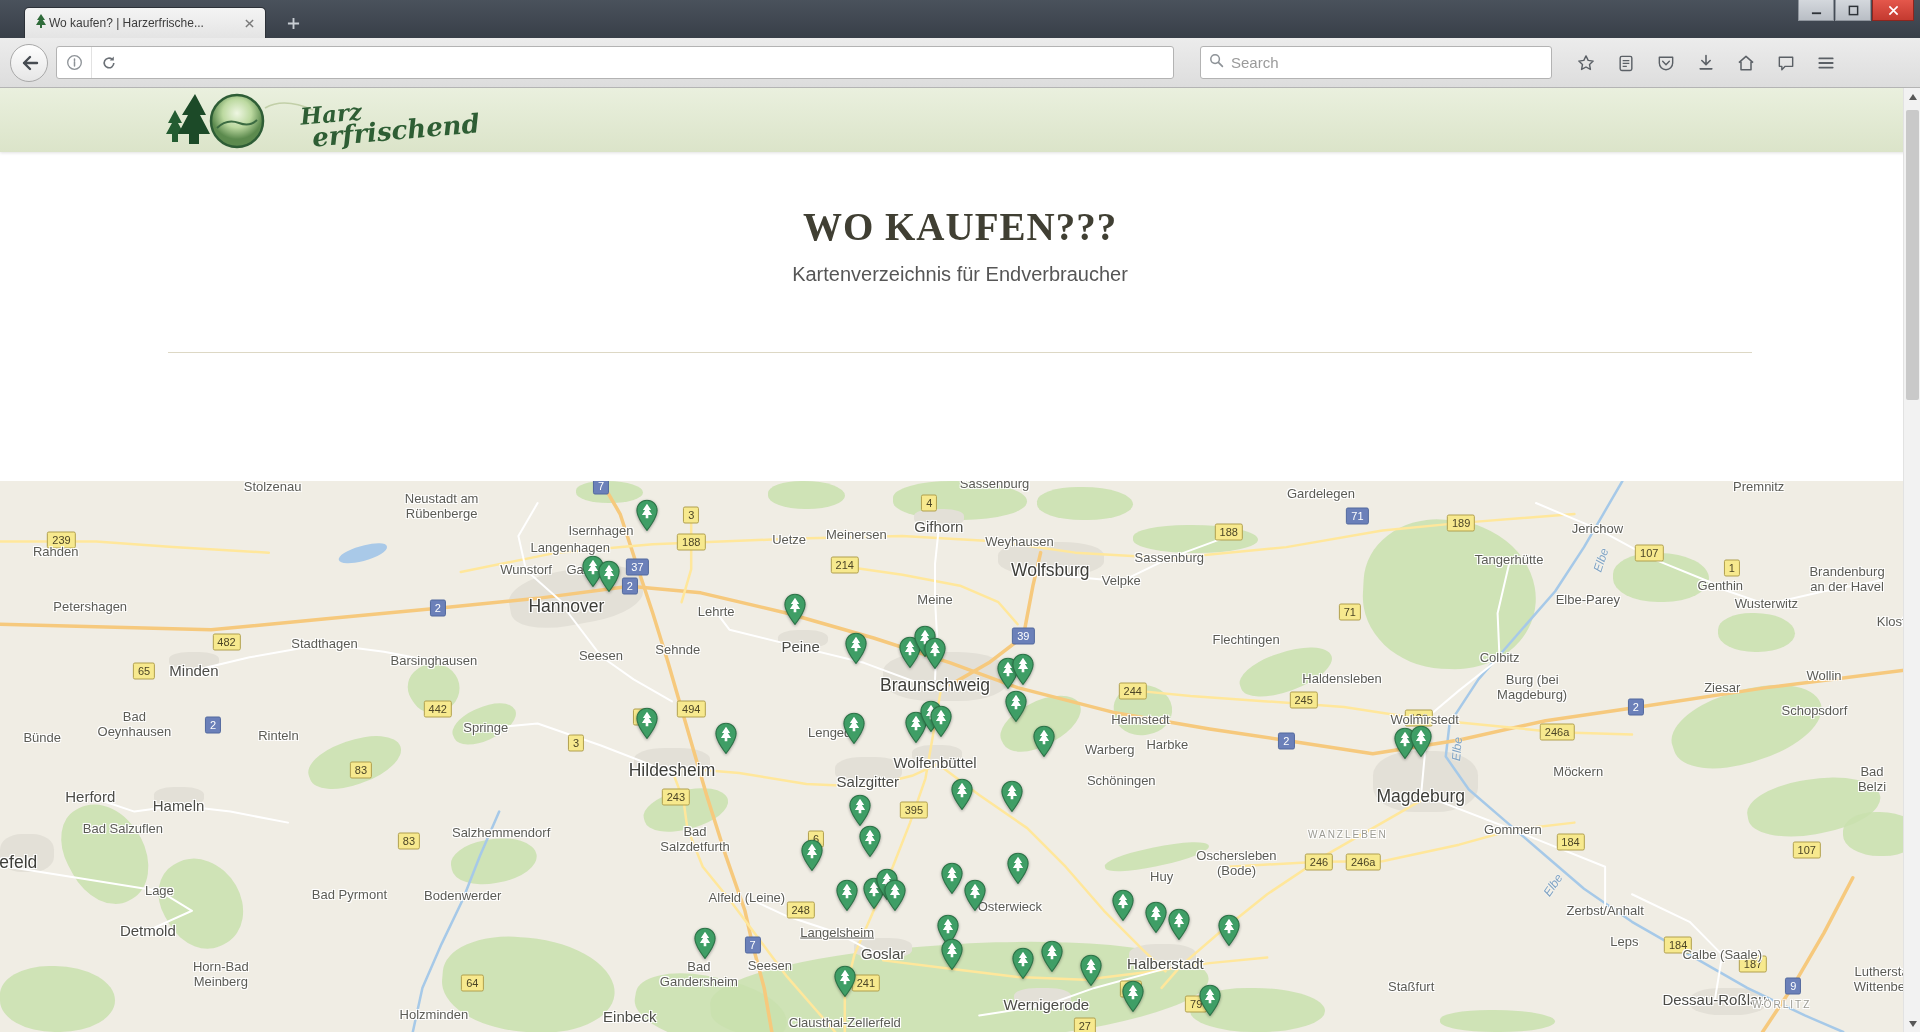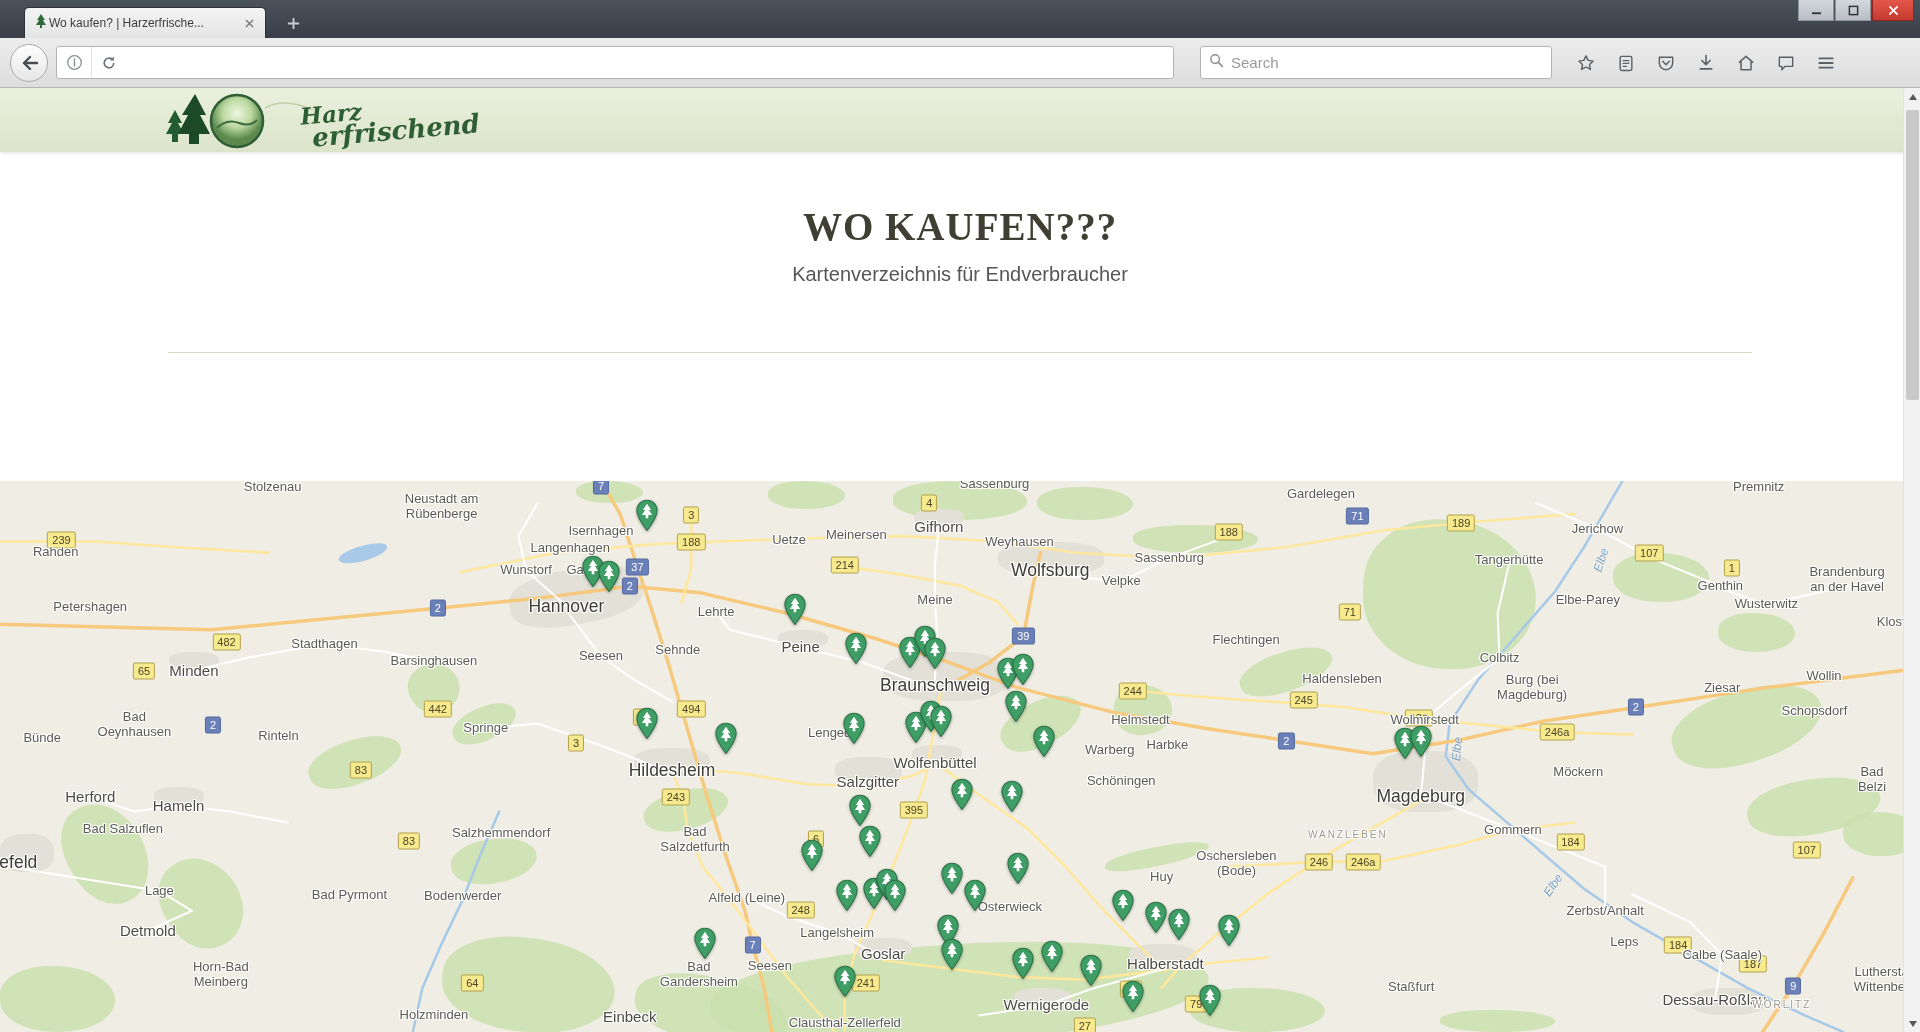--- a/index.html
+++ b/index.html
@@ -430,21 +430,21 @@
         <div class="city city-s" style="left: 60.8%; top: 48%;">Harbke</div>
         <div class="city city-s" style="left: 58.4%; top: 54.4%;">Schöningen</div>
         <div class="city city-l" style="left: 35%; top: 52.4%;">Hildesheim</div>
         <div class="city city-s" style="left: 36.2%; top: 65.2%;">Bad
 Salzdetfurth</div>
         <div class="city city-s" style="left: 38.9%; top: 75.6%;">Alfeld (Leine)</div>
         <div class="city city-s" style="left: 36.4%; top: 89.6%;">Bad
 Gandersheim</div>
         <div class="city city-s" style="left: 40.1%; top: 88%;">Seesen</div>
         <div class="city city-m" style="left: 32.8%; top: 97.3%;">Einbeck</div>
-        <div class="city city-s" style="left: 43.6%; top: 82%;">Langelsheim</div>
+        <div class="city city-s" style="left: 43.6%; top: 82%; text-decoration: underline;">Langelsheim</div>
         <div class="city city-m" style="left: 46%; top: 85.8%;">Goslar</div>
         <div class="city city-s" style="left: 44%; top: 98.4%;">Clausthal-Zellerfeld</div>
         <div class="city city-s" style="left: 52.6%; top: 77.3%;">Osterwieck</div>
         <div class="city city-s" style="left: 60.5%; top: 71.8%;">Huy</div>
         <div class="city city-s" style="left: 64.4%; top: 69.5%;">Oschersleben
 (Bode)</div>
         <div class="city city-m" style="left: 60.7%; top: 87.6%;">Halberstadt</div>
         <div class="city city-m" style="left: 54.5%; top: 95.1%;">Wernigerode</div>
         <div class="city city-s" style="left: 64.9%; top: 28.9%;">Flechtingen</div>
         <div class="city city-s" style="left: 69.9%; top: 36%;">Haldensleben</div>

